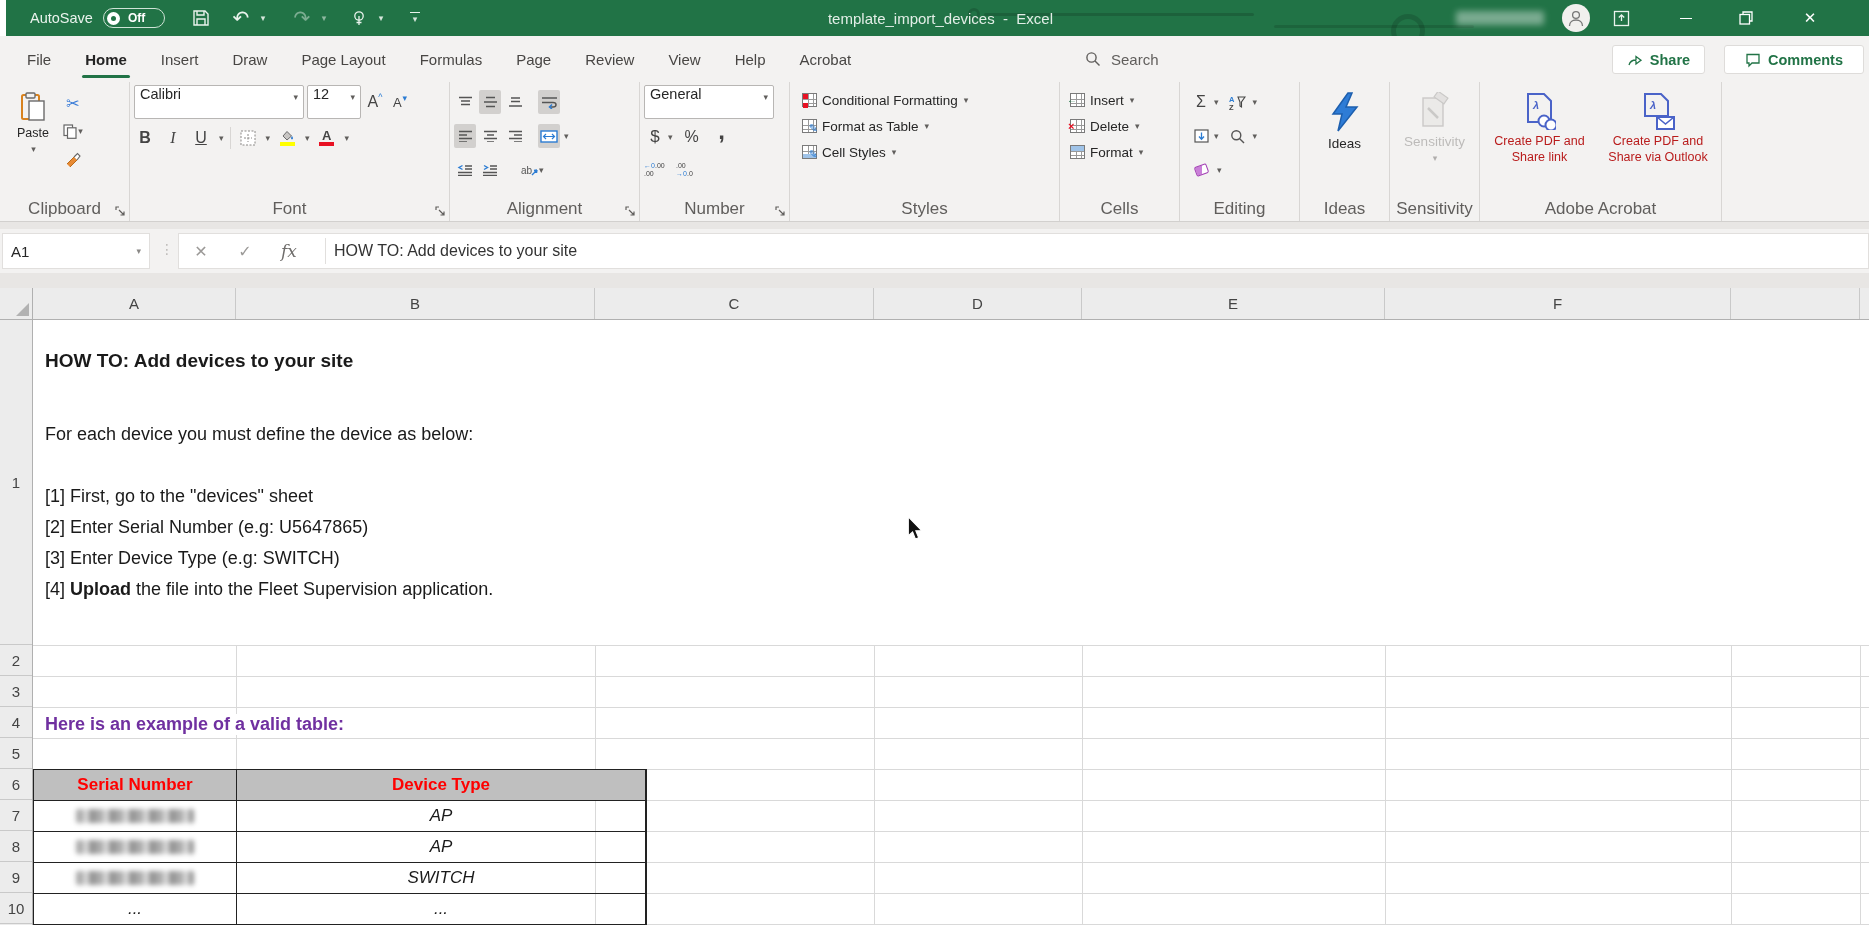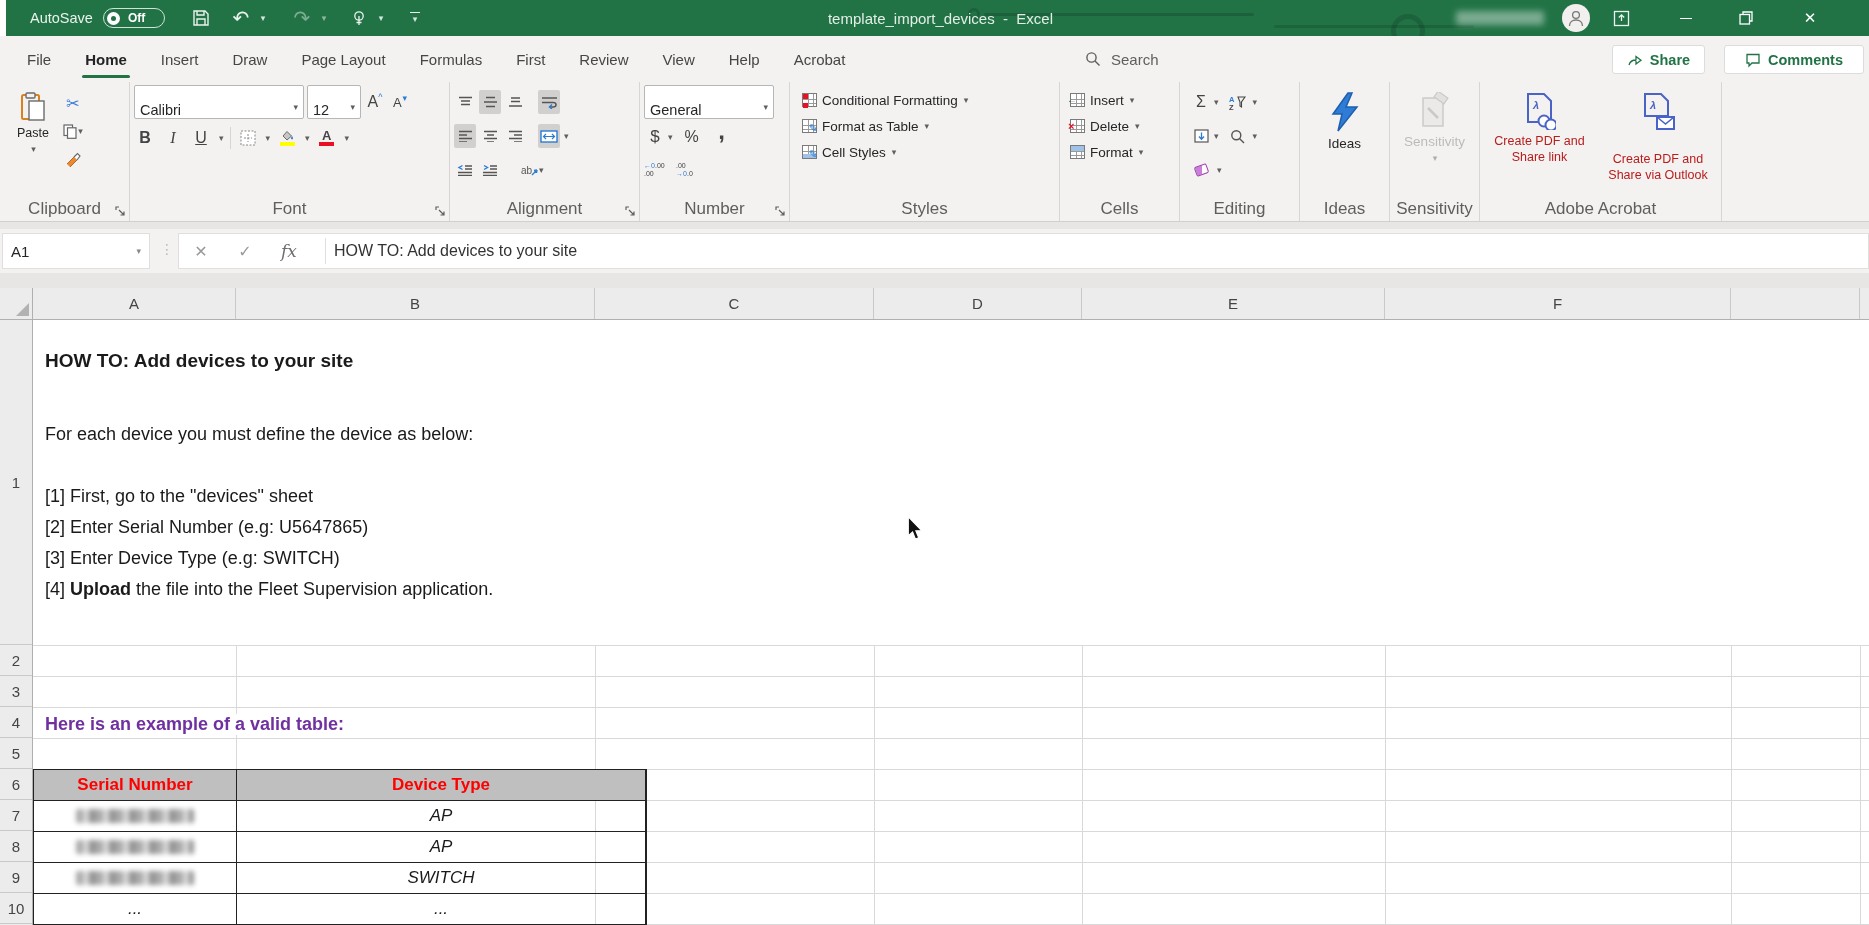--- a/index.html
+++ b/index.html
@@ -35,21 +35,21 @@
 
   
   .ribbon{position:absolute;left:0;top:82px;width:1869px;height:140px;background:#f3f2f1;border-bottom:1px solid #d2d0ce;display:flex;}
   .rgroup{position:relative;height:139px;border-right:1px solid #d8d6d4;padding:5px 4px 20px;}
   .rg-label{position:absolute;bottom:2px;left:0;right:0;text-align:center;font-size:17px;color:#605e5c;}
   .launcher{position:absolute;right:3px;bottom:4px;}
   .rrow{display:flex;align-items:center;gap:3px;height:30px;}
   .rbtn{display:flex;align-items:center;justify-content:center;min-width:22px;height:24px;border-radius:2px;color:#444;}
   .rbtn.sel{background:#d2d0ce;}
   .caret{font-size:9px;color:#605e5c;margin-left:1px;}
-  .combo{display:flex;align-items:flex-start;background:#fff;border:1px solid #b8b6b4;height:25px;padding:16px 5px;font-size:14.5px;color:#262626;border-radius:2px;}
+  .combo{display:flex;align-items:flex-end;background:#fff;border:1px solid #b8b6b4;height:25px;padding:16px 5px;font-size:14.5px;color:#262626;border-radius:2px;}
   .combo .caret{margin-left:auto;}
   .bigbtn{display:flex;flex-direction:column;align-items:center;justify-content:flex-start;gap:4px;padding-top:5px;height:112px;color:#262626;font-size:12.5px;text-align:center;border-radius:2px;}
   .menu-line{display:flex;align-items:center;gap:5px;height:26px;font-size:13.5px;color:#262626;white-space:nowrap;}
   .grid-ico{position:relative;width:15px;height:14px;border:1px solid #7a7a7a;background:
      linear-gradient(#9a9a9a,#9a9a9a) 0 4.5px/100% 1px no-repeat,
      linear-gradient(#9a9a9a,#9a9a9a) 0 9px/100% 1px no-repeat,
      linear-gradient(#9a9a9a,#9a9a9a) 4.5px 0/1px 100% no-repeat,
      linear-gradient(#9a9a9a,#9a9a9a) 9.5px 0/1px 100% no-repeat,#fff;}
   .grid-ico .ov{position:absolute;font-size:11px;line-height:1;}
   .ubar{display:inline-block;width:15px;height:4px;margin-top:1px;}
@@ -165,21 +165,21 @@
   </div>
 
   <div class="tabrow">
     <div class="tabs">
       <div class="tab">File</div>
       <div class="tab active">Home</div>
       <div class="tab">Insert</div>
       <div class="tab">Draw</div>
       <div class="tab">Page Layout</div>
       <div class="tab">Formulas</div>
-      <div class="tab">First</div>
+      <div class="tab">Page</div>
       <div class="tab">Review</div>
       <div class="tab">View</div>
       <div class="tab">Help</div>
       <div class="tab">Acrobat</div>
     </div>
     <div class="searchbox">
       <svg width="16" height="16" viewBox="0 0 16 16">
           <circle cx="6.5" cy="6.5" r="4.6" fill="none" stroke="#605e5c" stroke-width="1.4"></circle>
           <path d="M10 10 L14.5 14.5" stroke="#605e5c" stroke-width="1.4"></path>
         </svg>
@@ -526,21 +526,21 @@
             </svg>
           <span class="two-line">Create PDF and Share link</span>
         </div>
         <div class="bigbtn" style="width:118px;">
           <svg width="34" height="38" viewBox="0 0 34 38">
               <path d="M4 2 H20 L27 9 V24 H4 z" fill="none" stroke="#4a63c8" stroke-width="2"></path>
               <text x="9" y="17" font-size="11" fill="#4a63c8" font-style="italic" font-weight="bold">λ</text>
               <rect x="16" y="25" width="17" height="12" fill="#fff" stroke="#4a63c8" stroke-width="2"></rect>
               <path d="M16 25 L24.5 32 L33 25" fill="none" stroke="#4a63c8" stroke-width="1.6"></path>
             </svg>
-          <span class="two-line" style="width:118px;margin-top:18px;">Create PDF and Share via Outlook</span>
+          <span class="two-line" style="width:118px;">Create PDF and Share via Outlook</span>
         </div>
       </div>
       <div class="rg-label">Adobe Acrobat</div>
     </div>
 
     <div style="flex:1;border-right:none;"></div>
   </div>
 
   <div class="formularow">
     <div class="fr-inner">

